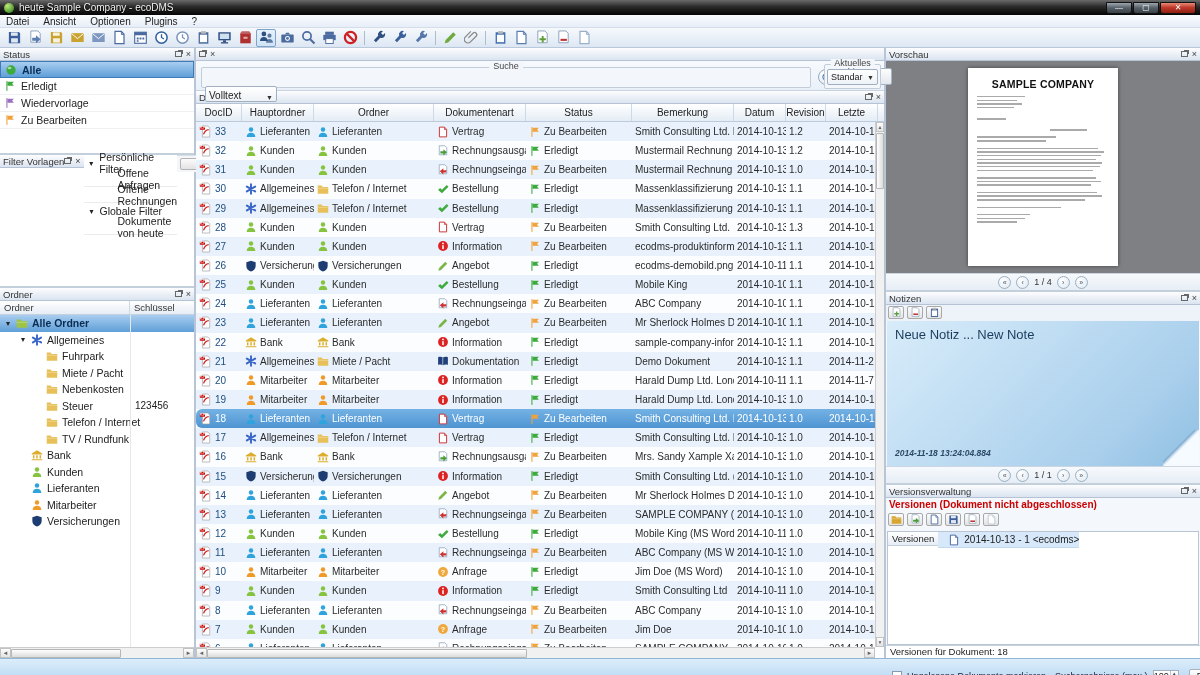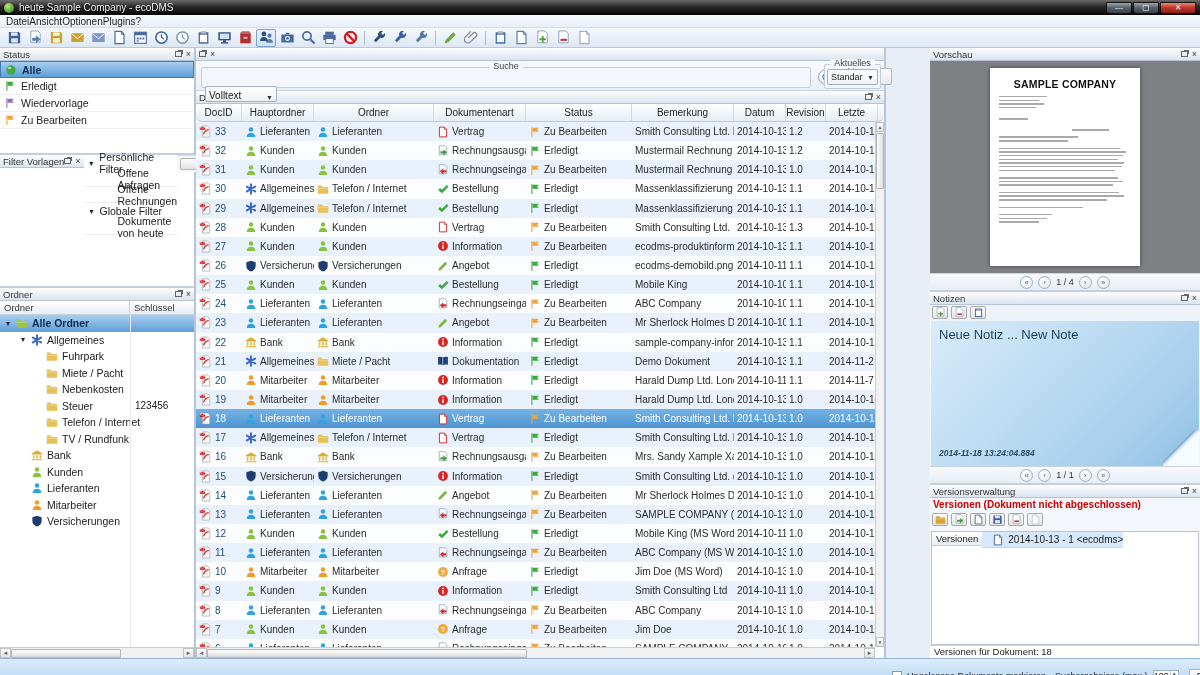--- a/index.html
+++ b/index.html
@@ -9,39 +9,39 @@
 
   
   .titlebar { height:15px; background:linear-gradient(#6a6a6a,#2a2a2a 45%,#050505); display:flex; align-items:center; padding:0 4px; color:#f0f0f0; font-size:10px; }
   .appicon { width:10px; height:10px; border-radius:50%; background:radial-gradient(circle at 35% 30%,#bfe77a,#4d9b2f 70%); margin-right:5px; flex:none; }
   .title-text { flex:1; white-space:nowrap; overflow:hidden; text-shadow:0 1px 1px #000; }
   .winbtns { display:flex; gap:1px; }
   .winbtn { width:26px; height:12px; border:1px solid #111; border-radius:0 0 3px 3px; background:linear-gradient(#9da6ad,#555e66 50%,#3a4149); color:#fff; font-size:8px; line-height:10px; text-align:center; }
   .winbtn.close { width:36px; background:linear-gradient(#e98a75,#c0392b 45%,#8e1f12); }
 
   
-  .menubar { height:13px; background:linear-gradient(#fafcfe,#e7eef8); border-bottom:1px solid #d4dde9; display:flex; align-items:center; padding-left:6px; font-size:10px; color:#222; }
+  .menubar { height:13px; background:linear-gradient(#fafcfe,#e7eef8); border-bottom:1px solid #d4dde9; display:flex; align-items:center; padding-left:6px; gap:14px; font-size:10px; color:#222; }
   .menubar span { cursor:default; }
   .toolbar { height:20px; background:linear-gradient(#f6f9fc,#dde7f3); border-bottom:1px solid #b9c8da; display:flex; align-items:center; padding-left:4px; gap:1px; }
   .tbtn { width:20px; height:18px; display:flex; align-items:center; justify-content:center; border:1px solid transparent; border-radius:2px; }
   .tbtn.pressed { border-color:#7da4cc; background:linear-gradient(#e7f1fb,#cfe3f5); }
   .tsep { width:1px; height:14px; background:#aebccd; margin:0 3px; }
 
   
   .phead { height:13px; background:linear-gradient(#fdfdfe,#dae4f0); border-bottom:1px solid #b5c3d4; display:flex; align-items:center; padding:0 3px; font-size:9.5px; color:#333; flex:none; }
   .phead .ptitle { flex:1; white-space:nowrap; overflow:hidden; }
   .phicons { display:flex; gap:4px; align-items:center; color:#555; }
   .float-ic { width:7px; height:6px; border:1px solid #666; box-shadow:2px -2px 0 -1px #666; }
   .close-ic { font-size:9px; line-height:8px; color:#444; }
 
   
   .main { position:absolute; top:48px; left:0; right:0; bottom:17px; display:flex; }
   .col-left  { width:196px; flex:none; display:flex; flex-direction:column; border-right:2px solid #b7c5d6; background:#fff; }
   .col-mid   { width:690px; flex:none; display:flex; flex-direction:column; border-right:2px solid #b7c5d6; background:#f2f6fb; }
-  .col-right { flex:1; display:flex; flex-direction:column; background:#0c4a6e;margin-left:44px; }
+  .col-right { flex:1; display:flex; flex-direction:column; background:#0c4a6e; }
 
   
   .status-panel { height:107px; flex:none; display:flex; flex-direction:column; border-bottom:2px solid #c4cfdc; background:#fff; }
   .slist { flex:1; overflow:hidden; }
   .sitem { height:17px; display:flex; align-items:center; gap:5px; padding-left:4px; border-bottom:1px solid #f0f0f0; font-size:10.5px; }
   .sitem.sel { background:linear-gradient(#a9cdf0,#5f9fd8); border:1px solid #3d7cb8; color:#0a2c52; font-weight:bold; }
 
   
   .filter-panel { height:133px; flex:none; display:flex; border-bottom:2px solid #c4cfdc; background:#fff; }
   .ftree { flex:1; font-size:10.5px; }
@@ -73,27 +73,27 @@
   .gb-label { position:absolute; top:-6px; left:50%; transform:translateX(-50%); background:inherit; padding:0 4px; font-size:9px; color:#444; background:#f3f7fb; line-height:9px; }
   .gb-search { left:5px; top:6px; width:610px; height:21px; background:#f3f7fb; }
   .combo { position:absolute; height:16px; background:linear-gradient(#fff,#eef2f6); border:1px solid #9fb0c2; border-radius:2px; font-size:10px; display:flex; align-items:center; padding:0 3px; gap:4px; }
   .combo .arr { margin-left:auto; font-size:7px; color:#333; }
   .roundbtn { position:absolute; width:16px; height:16px; border-radius:50%; border:1px solid #9ab; background:radial-gradient(circle at 35% 30%,#fff,#d8e4ee); display:flex; align-items:center; justify-content:center; }
   .pushbtn { position:absolute; height:17px; background:linear-gradient(#fdfdfd,#e4e8ed); border:1px solid #a6b4c4; border-radius:2px; font-size:10px; padding:0 12px; display:flex; align-items:center; }
   .gb-archive { left:628px; top:3px; width:57px; height:25px; background:#f3f7fb; }
 
   
   .doc-table { flex:1; display:flex; flex-direction:column; position:relative; background:#fff; overflow:hidden; }
-  .thead { height:18px; flex:none; display:flex; background:linear-gradient(#fff,#e4ecf5); border-bottom:1px solid #bccadb; font-size:10px; color:#222;border-radius:6px; }
+  .thead { height:18px; flex:none; display:flex; background:linear-gradient(#fff,#e4ecf5); border-bottom:1px solid #bccadb; font-size:10px; color:#222; }
   .th { border-right:1px solid #cdd9e6; display:flex; align-items:center; justify-content:center; overflow:hidden; white-space:nowrap; flex:none; }
   .tbody { flex:1; display:flex; flex-direction:column; position:relative; z-index:1; }
   .trow { flex:1; display:flex; align-items:stretch; font-size:10px; color:#2b2b2b; }
   .trow:nth-child(odd)  { background:#e9f2fc; }
   .trow:nth-child(even) { background:#fbfdff; }
-  .trow.sel { background:linear-gradient(#74b2e4,#4e94d2); color:#fff; }
+  .trow.sel { background:linear-gradient(#74b2e4,#4e94d2); color:#fff;border-radius:6px; }
   .td { display:flex; align-items:center; gap:3px; padding-left:3px; overflow:hidden; white-space:nowrap; flex:none; }
   .td.num { color:#1d4d80; }
   .trow.sel .td.num { color:#fff; }
   .c0{width:46px;} .c1{width:72px;} .c2{width:120px;} .c3{width:92px;} .c4{width:106px;} .c5{width:102px;} .c6{width:52px;} .c7{width:40px;} .c8{width:52px;}
   .watermark { position:absolute; left:110px; top:100px; width:420px; height:330px; border:36px solid rgba(160,190,140,.10); border-radius:50%; transform:rotate(-18deg); z-index:0; pointer-events:none; }
   .watermark2 { position:absolute; left:300px; top:200px; width:260px; height:180px; background:radial-gradient(ellipse, rgba(190,215,160,.14), transparent 70%); z-index:0; pointer-events:none; }
   .vscroll { position:absolute; right:0; top:18px; bottom:11px; width:9px; background:#f1f1f1; border-left:1px solid #cdcdcd; display:flex; flex-direction:column; z-index:2; }
   .vs-arrow { height:10px; background:linear-gradient(#fdfdfd,#e3e3e3); border:1px solid #c2c2c2; color:#666; font-size:5px; text-align:center; line-height:9px; flex:none; }
   .vs-thumb { height:56px; margin:1px 0; background:linear-gradient(90deg,#fefefe,#dcdcdc); border:1px solid #b6b6b6; border-radius:1px; }
   .doc-hscroll { position:absolute; left:0; right:9px; bottom:0; height:11px; z-index:2; }

